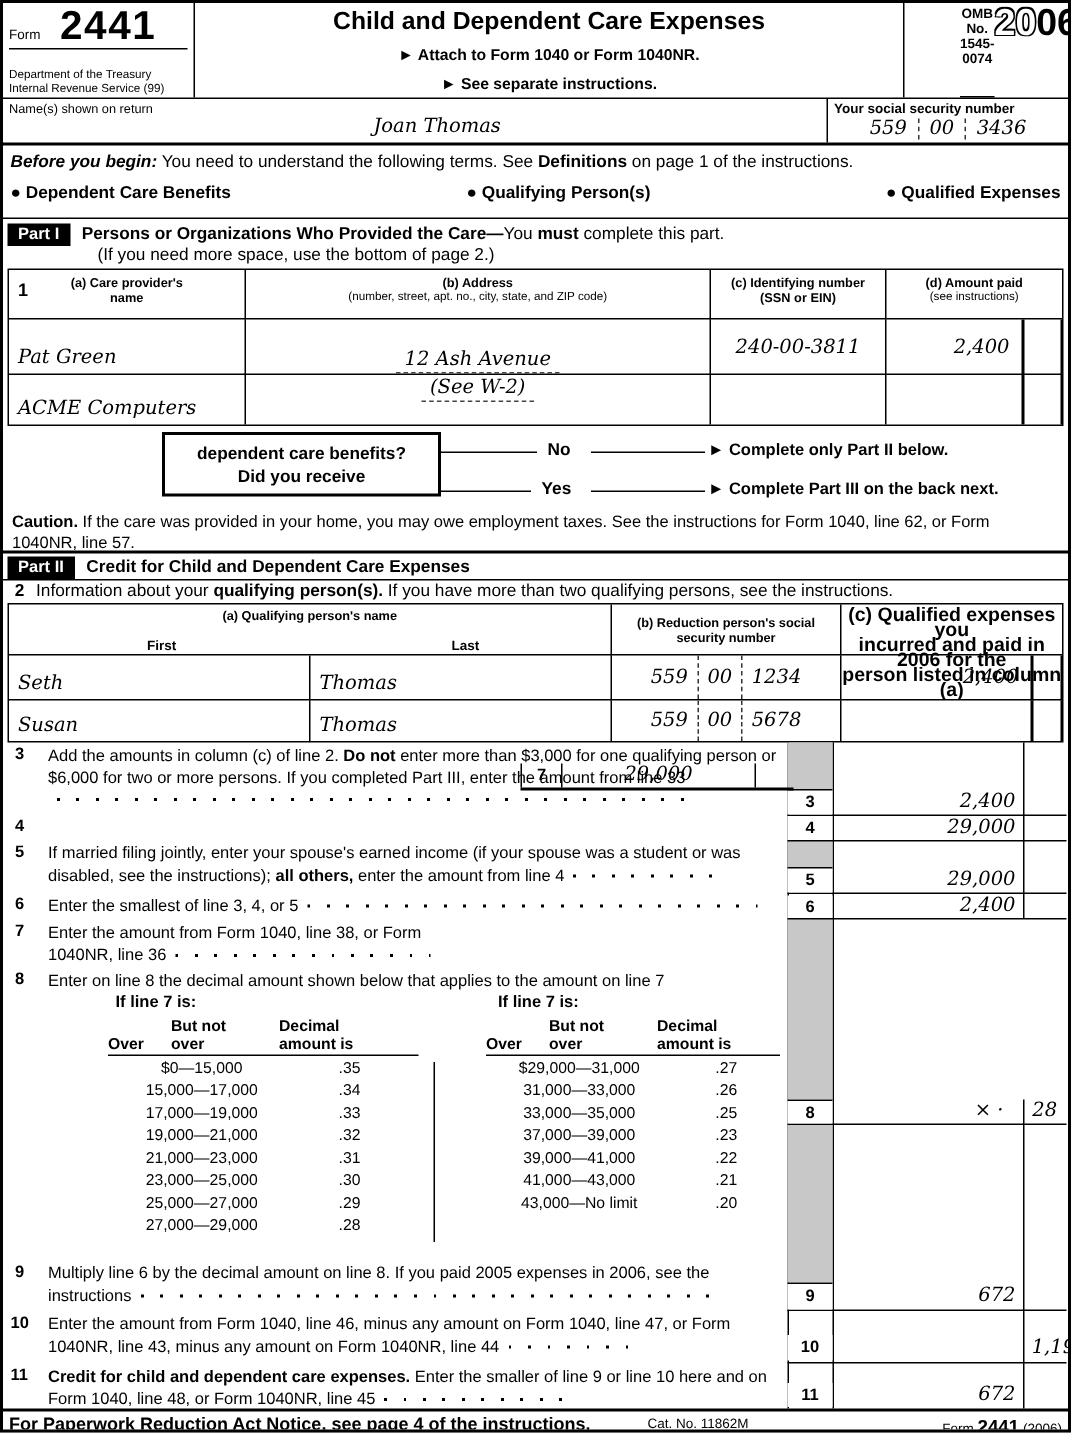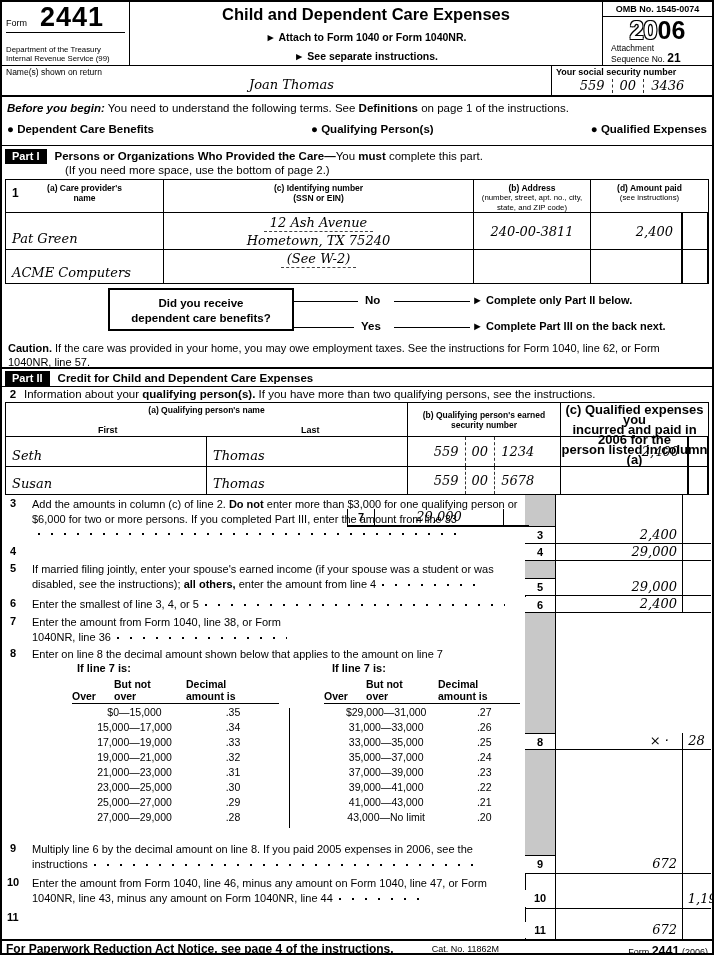--- a/index.html
+++ b/index.html
@@ -10,21 +10,21 @@
   
   .header { display:flex; height:64px; border-bottom:1px solid #000; }
   .h-left { width:128px; border-right:1.5px solid #000; padding:3px 4px 2px; display:flex; flex-direction:column; }
   .form-word { font-size:9px; }
   .form-num { font-size:27px; font-weight:bold; letter-spacing:1px; line-height:24px; margin-left:10px; }
   .h-left .rule { border-top:1px solid #000; margin:3px 0 2px; }
   .dept { font-size:7.8px; line-height:9px; margin-top:auto; }
   .h-center { flex:1; text-align:center; padding-top:3px; }
   .h-title { font-size:16.5px; font-weight:bold; }
   .h-sub { font-size:10.5px; font-weight:bold; margin-top:7px; }
-  .h-right { width:110px; border-left:1.5px solid #000; display:flex; flex-direction:column; }
+  .h-right { width:110px; border-left:1.5px solid #000; display:flex; flex-direction:row;padding-left:37px; }
   .omb { font-size:9px; font-weight:bold; text-align:center; border-bottom:1px solid #000; padding:2px 0; }
   .year { text-align:center; font-size:25px; font-weight:bold; line-height:26px; }
   .year-outline { color:#fff; text-shadow:-1px -1px 0 #000, 1px -1px 0 #000, -1px 1px 0 #000, 1px 1px 0 #000; }
   .att-seq { font-size:8.5px; padding-left:8px; line-height:10px; }
   .seq-no { font-size:12px; font-weight:bold; }
 
   
   .nameband { display:flex; height:31px; border-bottom:2px solid #000; }
   .nb-left { flex:1; padding:1px 4px; }
   .nb-label { font-size:8.5px; }
@@ -214,59 +214,58 @@
     <div class="part-sub">(If you need more space, use the bottom of page 2.)</div>
   </div>
 
   <div class="t1">
     <div class="cell hdr">
       <span class="rowno1">1</span>
       <div>(a) Care provider's</div>
       <div>name</div>
     </div>
     <div class="cell hdr">
+      <div>(b) Address</div>
+      <div class="note">(number, street, apt. no., city, state, and ZIP code)</div>
+    </div>
+    <div class="cell hdr">
       <div>(c) Identifying number</div>
       <div>(SSN or EIN)</div>
-    </div>
-    <div class="cell hdr">
-      <div>(b) Address</div>
-      <div class="note">(number, street, apt. no., city, state, and ZIP code)</div>
     </div>
     <div class="cell hdr centhdr" style="border-right:none; grid-column:4 / 6;">
       <div>(d) Amount paid</div>
       <div class="note">(see instructions)</div>
     </div>
 
     <div class="cell vbottom hw">Pat Green</div>
     <div class="cell">
       <div class="addr-split">
         <div class="top hw">12 Ash Avenue</div>
-        <div class="hw">Hometown, TX 75240</div>
       </div>
     </div>
     <div class="cell vcenter hw">240-00-3811</div>
     <div class="cell amtcell hw">2,400</div>
     <div class="cell centcell"></div>
 
     <div class="cell vbottom hw nob">ACME Computers</div>
     <div class="cell nob">
       <div class="addr-split">
         <div class="top hw">(See W-2)</div>
         <div class="hw"></div>
       </div>
     </div>
     <div class="cell vcenter hw nob"></div>
     <div class="cell amtcell hw nob"></div>
     <div class="cell centcell nob"></div>
   </div>
 
   <div class="flow">
     <div class="qbox">
+      <div>dependent care benefits?</div>
       <div>Did you receive</div>
-      <div>dependent care benefits?</div>
     </div>
     <div class="hl" style="left:292px; top:17px; width:64px;"></div>
     <span class="lbl" style="left:363px; top:10px;">No</span>
     <div class="hl" style="left:392px; top:17px; width:76px;"></div>
     <span class="txt" style="left:470px; top:10px;">
       <span>►</span>
       <span>Complete only Part II below.</span>
     </span>
     <div class="hl" style="left:292px; top:43px; width:60px;"></div>
     <span class="lbl" style="left:359px; top:36px;">Yes</span>
@@ -295,21 +294,21 @@
     </span>
   </div>
 
   <div class="t2">
     <div class="cell hdr span2">
       <div>(a) Qualifying person's name</div>
       <span class="fl" style="left:92px;">First</span>
       <span class="fl" style="left:295px;">Last</span>
     </div>
     <div class="cell hdr">
-      <div style="padding-top:5px;">(b) Qualifying person's earned</div>
+      <div style="padding-top:5px;">(b) Reduction person's social</div>
       <div>security number</div>
     </div>
     <div class="cell hdr small" style="border-right:none; grid-column:4 / 6;">
       <div>(c) Qualified expenses you</div>
       <div>incurred and paid in 2006 for the</div>
       <div>person listed in column (a)</div>
     </div>
 
     <div class="cell vbottom hw">Seth</div>
     <div class="cell vbottom hw">Thomas</div>
@@ -453,24 +452,20 @@
         </div>
       <div class="mini-row">
           <span class="mr-range">31,000—33,000</span>
           <span class="mr-dec">.26</span>
         </div>
       <div class="mini-row">
           <span class="mr-range">33,000—35,000</span>
           <span class="mr-dec">.25</span>
         </div>
       <div class="mini-row">
-          <span class="mr-range">35,000—37,000</span>
-          <span class="mr-dec">.24</span>
-        </div>
-      <div class="mini-row">
           <span class="mr-range">37,000—39,000</span>
           <span class="mr-dec">.23</span>
         </div>
       <div class="mini-row">
           <span class="mr-range">39,000—41,000</span>
           <span class="mr-dec">.22</span>
         </div>
       <div class="mini-row">
           <span class="mr-range">41,000—43,000</span>
           <span class="mr-dec">.21</span>
@@ -493,20 +488,23 @@
     <span class="val hw" style="top:361px;">672</span>
 
     <span class="ino" style="left:5px; top:381px;">10</span>
     <div class="itxt" style="top:381px; width:490px;">
       <span>Enter the amount from Form 1040, line 46, minus any amount on Form 1040, line 47, or Form 1040NR, line 43, minus any amount on Form 1040NR, line 44</span><span class="leader" style="width:85px;"></span>
     </div>
     <div class="numbox" style="top:395px; height:17px;">10</div>
     <span class="val hw" style="top:396px;margin-left:48px;">1,199</span>
 
     <span class="ino" style="left:5px; top:416px;">11</span>
+    <div class="itxt" style="top:416px; width:488px;">
+      <b>Credit for child and dependent care expenses.</b><span> Enter the smaller of line 9 or line 10 here and on Form 1040, line 48, or Form 1040NR, line 45</span><span class="leader" style="width:120px;"></span>
+    </div>
     <div class="numbox" style="top:427px; height:16px;">11</div>
     <span class="val hw" style="top:427px;">672</span>
   </div>
 
   <div class="footer">
     <span class="f-notice">For Paperwork Reduction Act Notice, see page 4 of the instructions.</span>
     <span class="f-cat">Cat. No. 11862M</span>
     <span class="f-right">
       <span>Form</span>
       <span class="f-num">2441</span>

